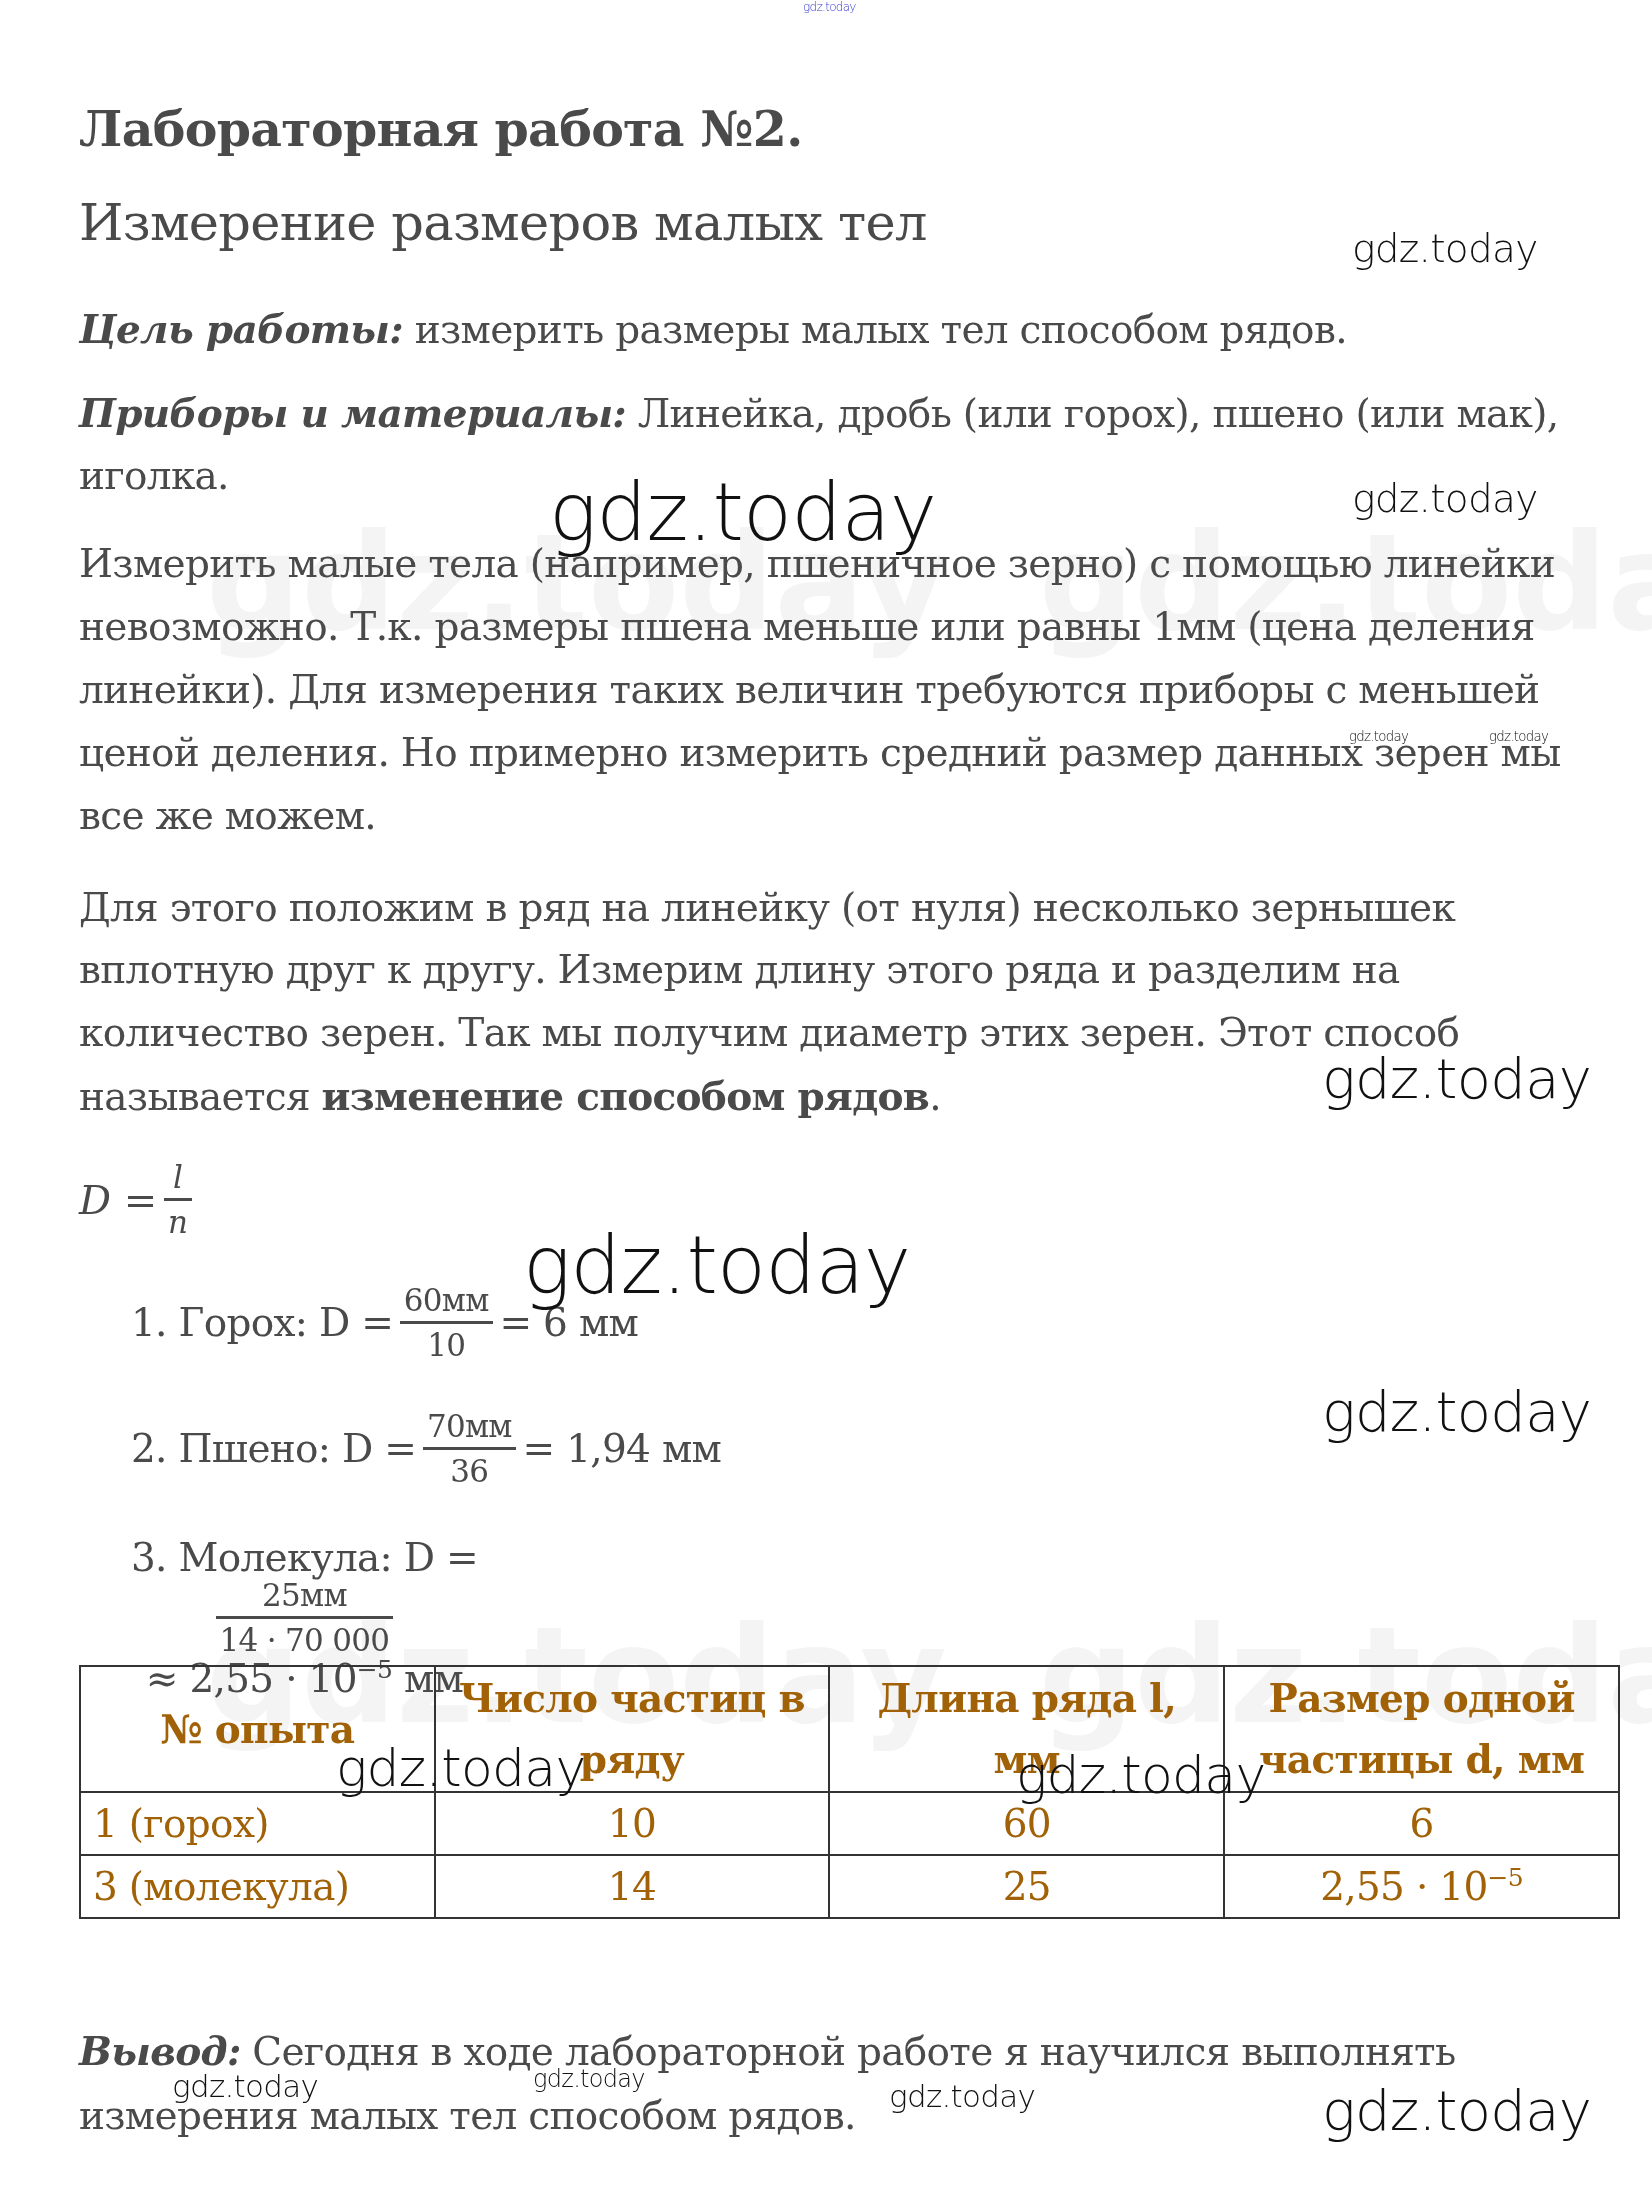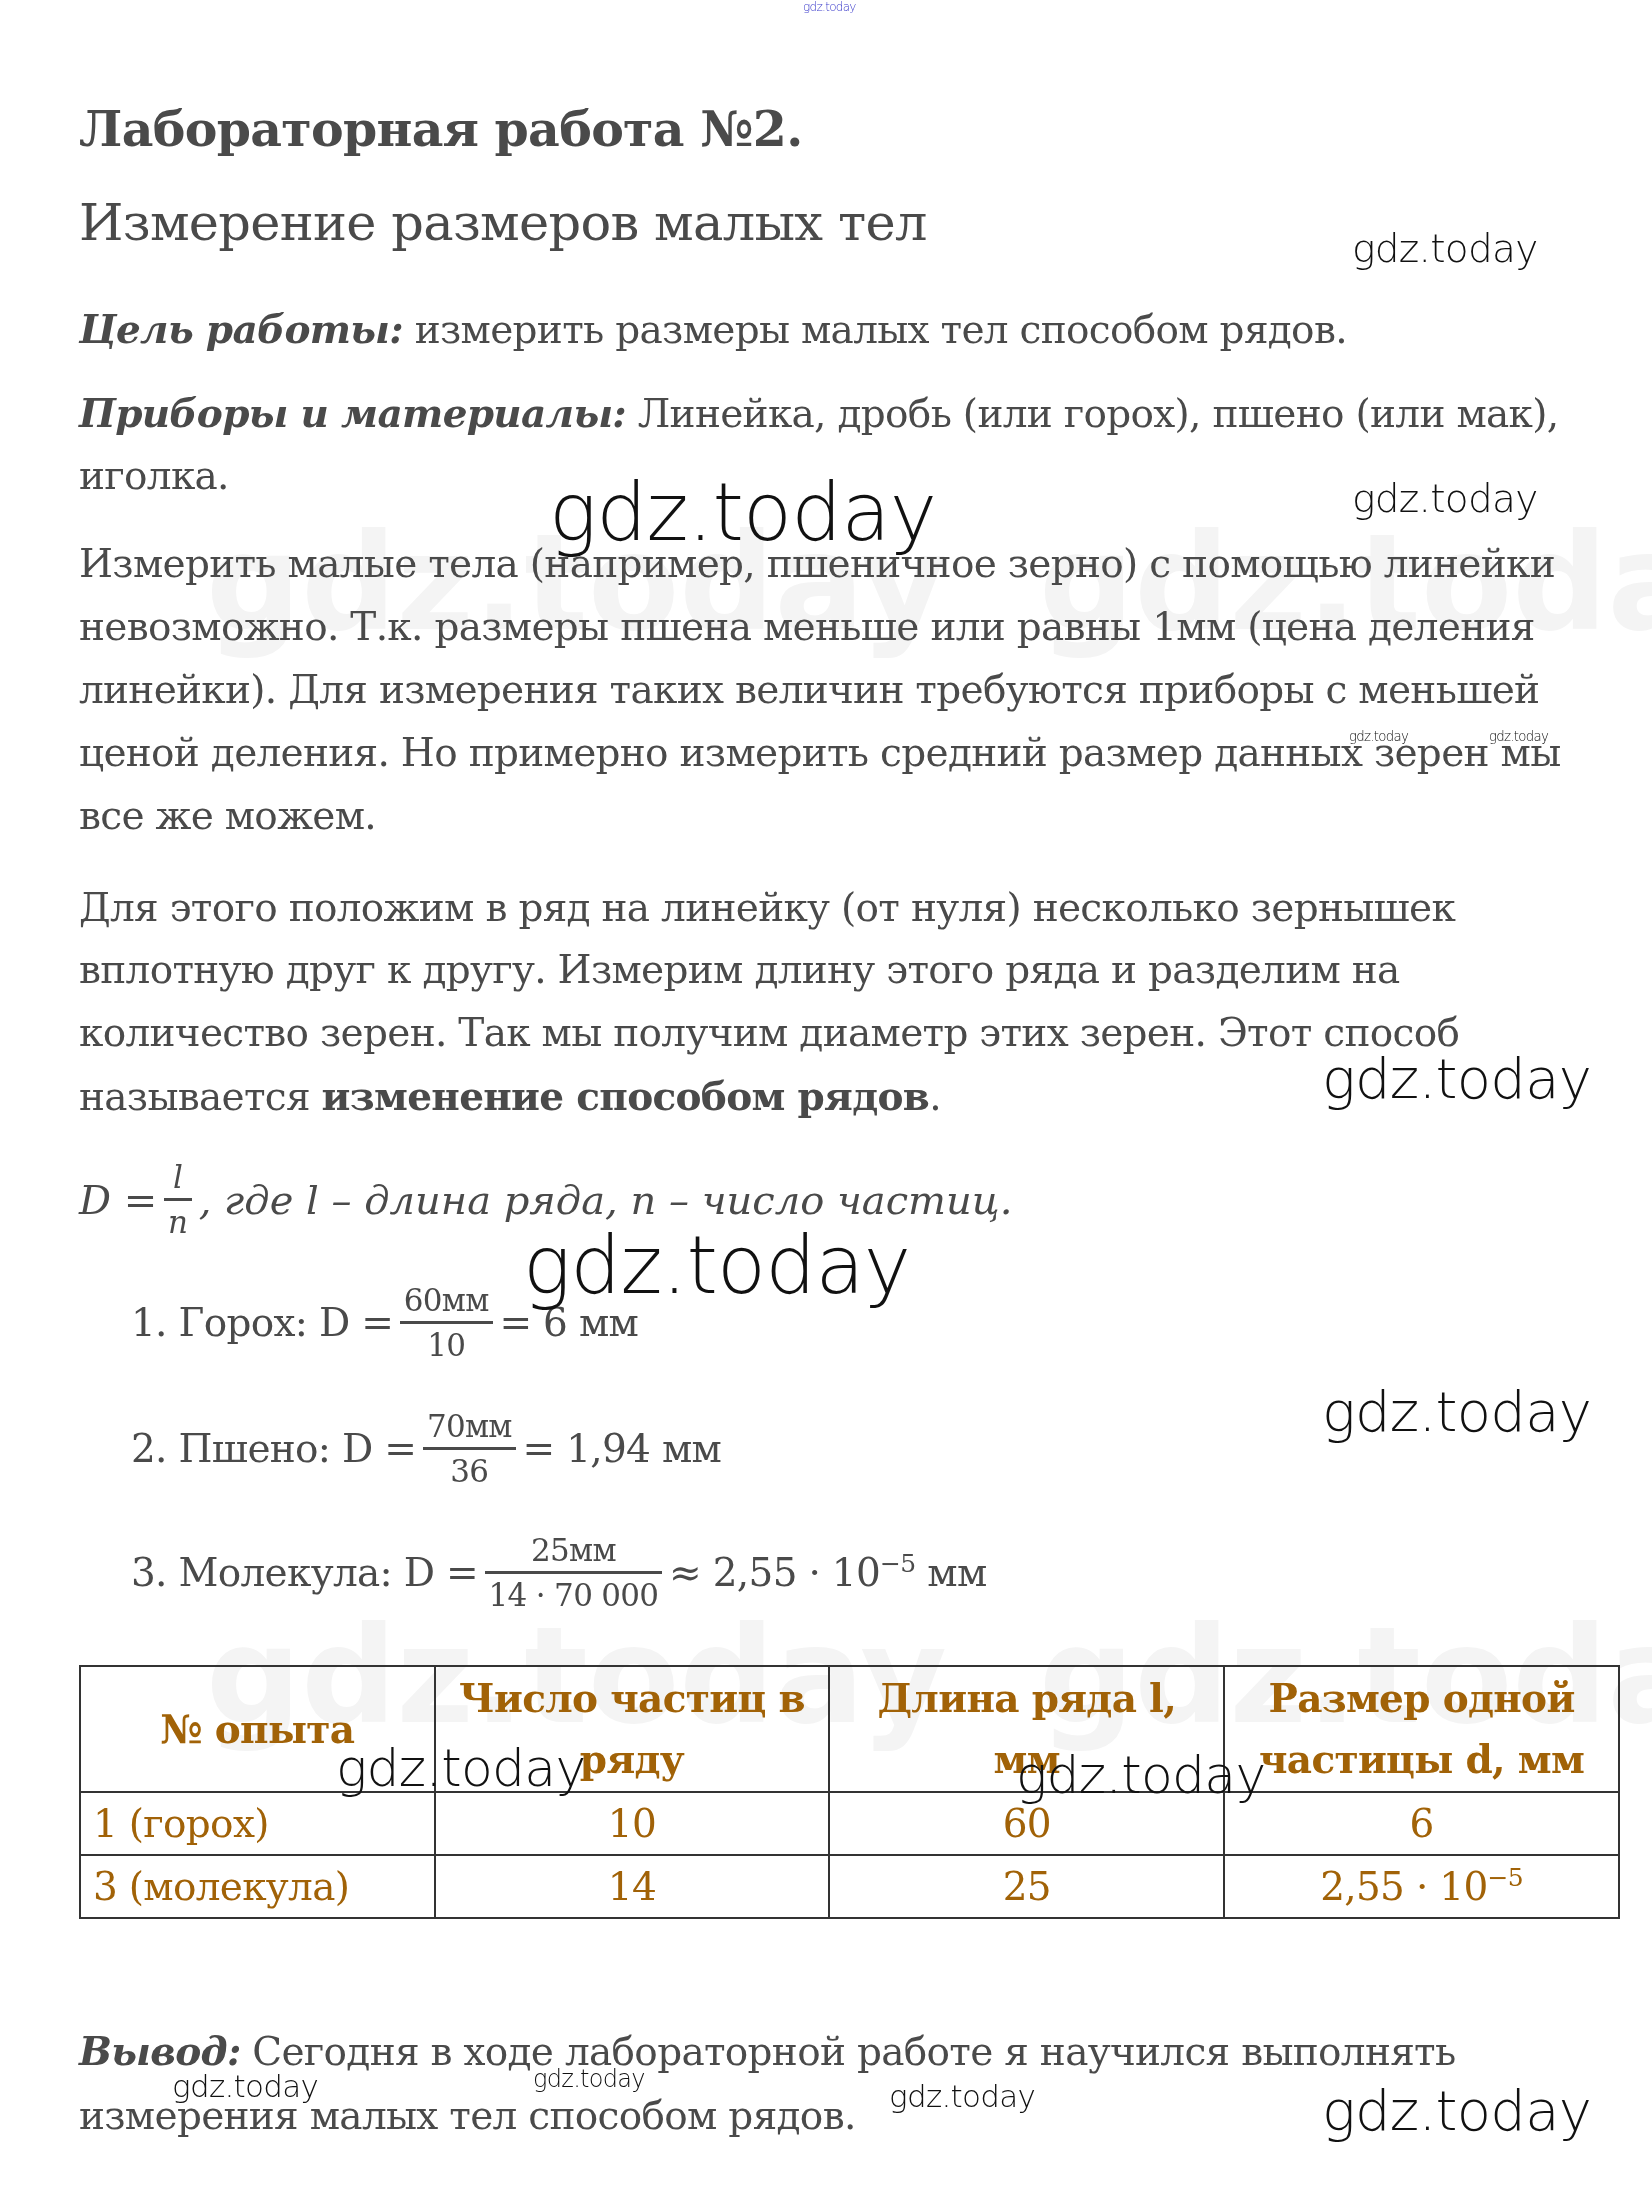--- a/index.html
+++ b/index.html
@@ -61,21 +61,20 @@
   <span>называется </span><span class="bold">изменение способом рядов</span><span>.</span>
 </div>
 
 <div class="abs formula" style="left:79px;top:1162px;display:flex;align-items:center;">
   <span>D =</span>
   <span class="frac">
     <span class="num">l</span>
     <span class="line"></span>
     <span class="den">n</span>
   </span>
-  <span>, где l – длина ряда, n – число частиц.</span>
 </div>
 
 <div class="abs item" style="left:131px;top:1285px;display:flex;align-items:center;">
   <span>1. Горох: D =</span>
   <span class="frac">
     <span class="num">60мм</span>
     <span class="line"></span>
     <span class="den">10</span>
   </span>
   <span>= 6 мм</span>
@@ -84,21 +83,21 @@
 <div class="abs item" style="left:131px;top:1411px;display:flex;align-items:center;">
   <span>2. Пшено: D =</span>
   <span class="frac">
     <span class="num">70мм</span>
     <span class="line"></span>
     <span class="den">36</span>
   </span>
   <span>= 1,94 мм</span>
 </div>
 
-<div class="abs item" style="left:131px;top:1535px;display:flex;align-items:center;">
+<div class="abs item" style="left:131px;top:1535px;display:flex;align-items:center;flex-direction:column;">
   <span>3. Молекула: D =</span>
   <span class="frac">
     <span class="num">25мм</span>
     <span class="line"></span>
     <span class="den">14 · 70 000</span>
   </span>
   <span><span>≈ 2,55 · 10</span><sup>−5</sup><span> мм</span></span>
 </div>
 
 <table class="data">

